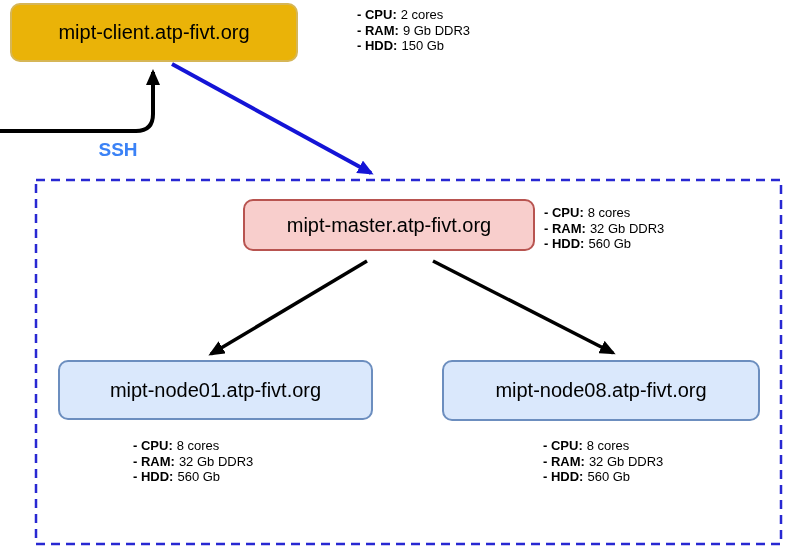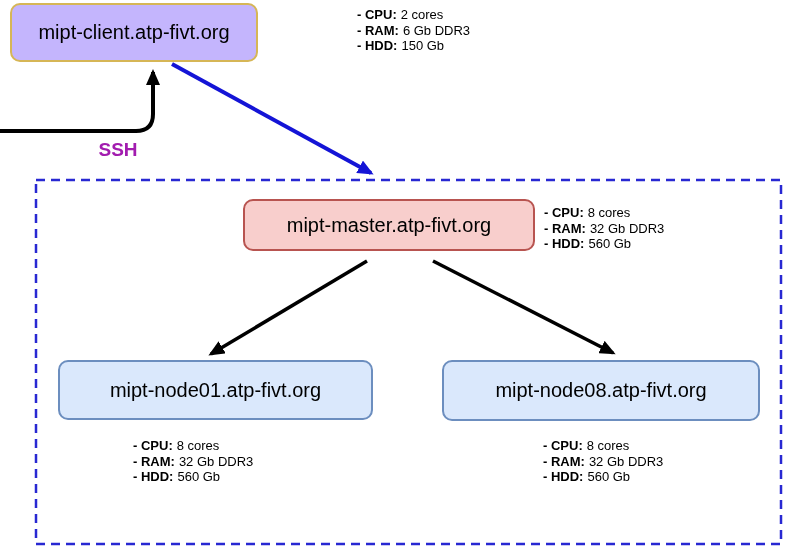--- a/index.html
+++ b/index.html
@@ -9,35 +9,35 @@
     position:relative;overflow:hidden;
   }
   .canvas{position:absolute;left:0;top:0;width:785px;height:552px;}
   svg.overlay{position:absolute;left:0;top:0;width:785px;height:552px;pointer-events:none;}
 
   .box{
     position:absolute;border:2px solid;border-radius:10px;
     display:flex;align-items:center;justify-content:center;
     font-size:20px;color:#000;box-sizing:border-box;white-space:nowrap;
   }
-  .box-client{left:10px;top:3px;width:248px;height:59px;background:#c4b5fd;border-color:#d6b656;}
+  .box-client{left:10px;top:3px;width:288px;height:59px;background:#eab308;border-color:#d6b656;}
   .box-master{left:243px;top:199px;width:292px;height:52px;background:#f8cecc;border-color:#b85450;}
   .box-node01{left:58px;top:360px;width:315px;height:60px;background:#dae8fc;border-color:#6c8ebf;}
   .box-node08{left:442px;top:360px;width:318px;height:61px;background:#dae8fc;border-color:#6c8ebf;}
 
   .specs{position:absolute;font-size:13px;line-height:15.5px;color:#000;white-space:nowrap;}
   .specs-client{left:325px;top:7px;margin-left:32px;}
   .specs-master{left:544px;top:205px;}
   .specs-node01{left:133px;top:438px;}
   .specs-node08{left:543px;top:438px;}
   .spec-key{font-weight:bold;margin-right:4px;}
 
   .ssh-label{
     position:absolute;left:78px;top:139px;width:80px;text-align:center;
-    font-weight:bold;font-size:19px;color:#a21caf;
+    font-weight:bold;font-size:19px;color:#3b82f6;
   }
 </style>
 </head>
 <body>
 
 <div class="canvas">
 
   <svg class="overlay" viewBox="0 0 785 552">
     <defs>
       <marker id="arrow-black" markerWidth="16" markerHeight="14" refX="13" refY="7" orient="auto" markerUnits="userSpaceOnUse">
@@ -57,21 +57,21 @@
     <path d="M 367 261 L 211 354" fill="none" stroke="#000000" stroke-width="3.5" marker-end="url(#arrow-black)"></path>
 
     <path d="M 433 261 L 613 353" fill="none" stroke="#000000" stroke-width="3.5" marker-end="url(#arrow-black)"></path>
   </svg>
 
   <div class="box box-client">
     <span>mipt-client.atp-fivt.org</span>
   </div>
   <div class="specs specs-client">
     <div class="spec-row"><span class="spec-key">- CPU:</span><span class="spec-val">2 cores</span></div>
-    <div class="spec-row"><span class="spec-key">- RAM:</span><span class="spec-val">6 Gb DDR3</span></div>
+    <div class="spec-row"><span class="spec-key">- RAM:</span><span class="spec-val">9 Gb DDR3</span></div>
     <div class="spec-row"><span class="spec-key">- HDD:</span><span class="spec-val">150 Gb</span></div>
   </div>
 
   <div class="ssh-label">SSH</div>
 
   <div class="box box-master">
     <span>mipt-master.atp-fivt.org</span>
   </div>
   <div class="specs specs-master">
     <div class="spec-row"><span class="spec-key">- CPU:</span><span class="spec-val">8 cores</span></div>

